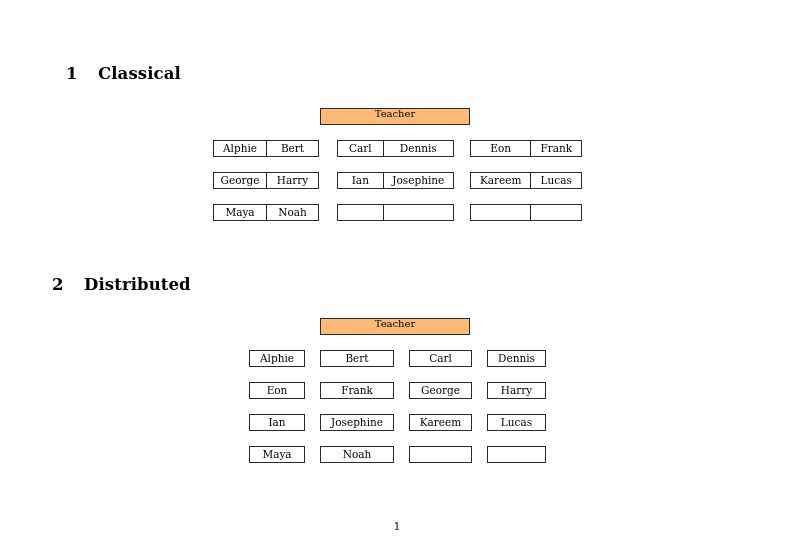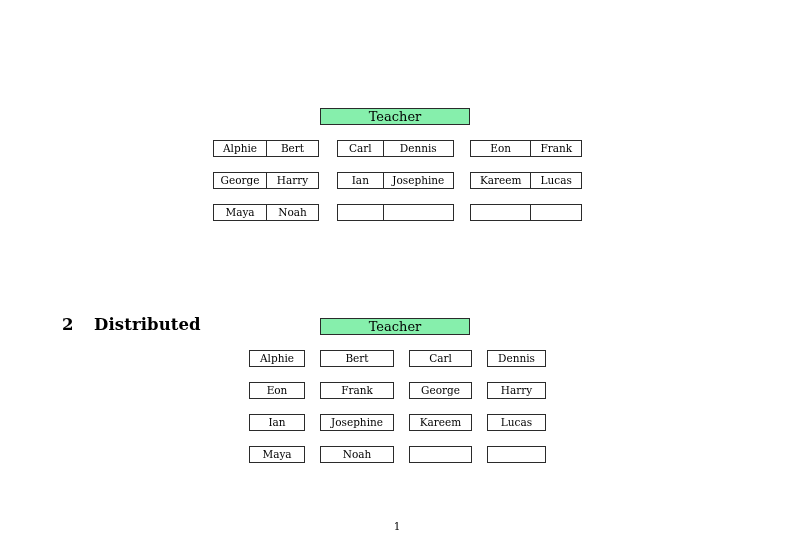--- a/index.html
+++ b/index.html
@@ -34,21 +34,21 @@
   }
   .section-heading .sec-num {
     display: inline-block;
     width: 32px;
   }
   .section-heading .sec-title {
     display: inline-block;
   }
 
   #heading-classical   { left: 66px;  top: 64px; }
-  #heading-distributed { left: 62px;  top: 275px; margin-top: 40px; }
+  #heading-distributed { left: 52px;  top: 275px; }
 
   
   .node-row {
     position: absolute;
     height: 30px;
     display: flex;
     align-items: stretch;
   }
 
   .group {
@@ -94,25 +94,24 @@
     flex: none;
   }
 
   
   .teacher-box {
     position: absolute;
     width: 150px;
     height: 17px;
     box-sizing: border-box;
     border: 1px solid #2b2b2b;
-    background: #86efac;
-    display: flex;
-    align-items: center;
+    background: #fdba74;
+    display: flex;
     justify-content: center;
-    font-size: 13px;
+    font-size: 10px;
     line-height: 1;
     padding-bottom: 1px;
   }
   #teacher-classical   { left: 320px; top: 108px; }
   #teacher-distributed { left: 320px; top: 318px; }
 
   
   #classical-row-1 { left: 213px; top: 140px; }
   #classical-row-2 { left: 213px; top: 172px; }
   #classical-row-3 { left: 213px; top: 204px; }
@@ -153,20 +152,23 @@
     width: 794px;
     text-align: center;
     font-size: 10.5px;
   }
 </style>
 </head>
 <body>
 
 <div class="page">
 
+  <div class="section-heading" id="heading-classical">
+    <span class="sec-num">1</span><span class="sec-title">Classical</span>
+  </div>
 
   <div class="teacher-box" id="teacher-classical">
     <span>Teacher</span>
   </div>
 
   <div class="node-row classical-row" id="classical-row-1">
     <div class="group g1">
       <div class="cell">Alphie</div>
       <div class="cell">Bert</div>
     </div>

